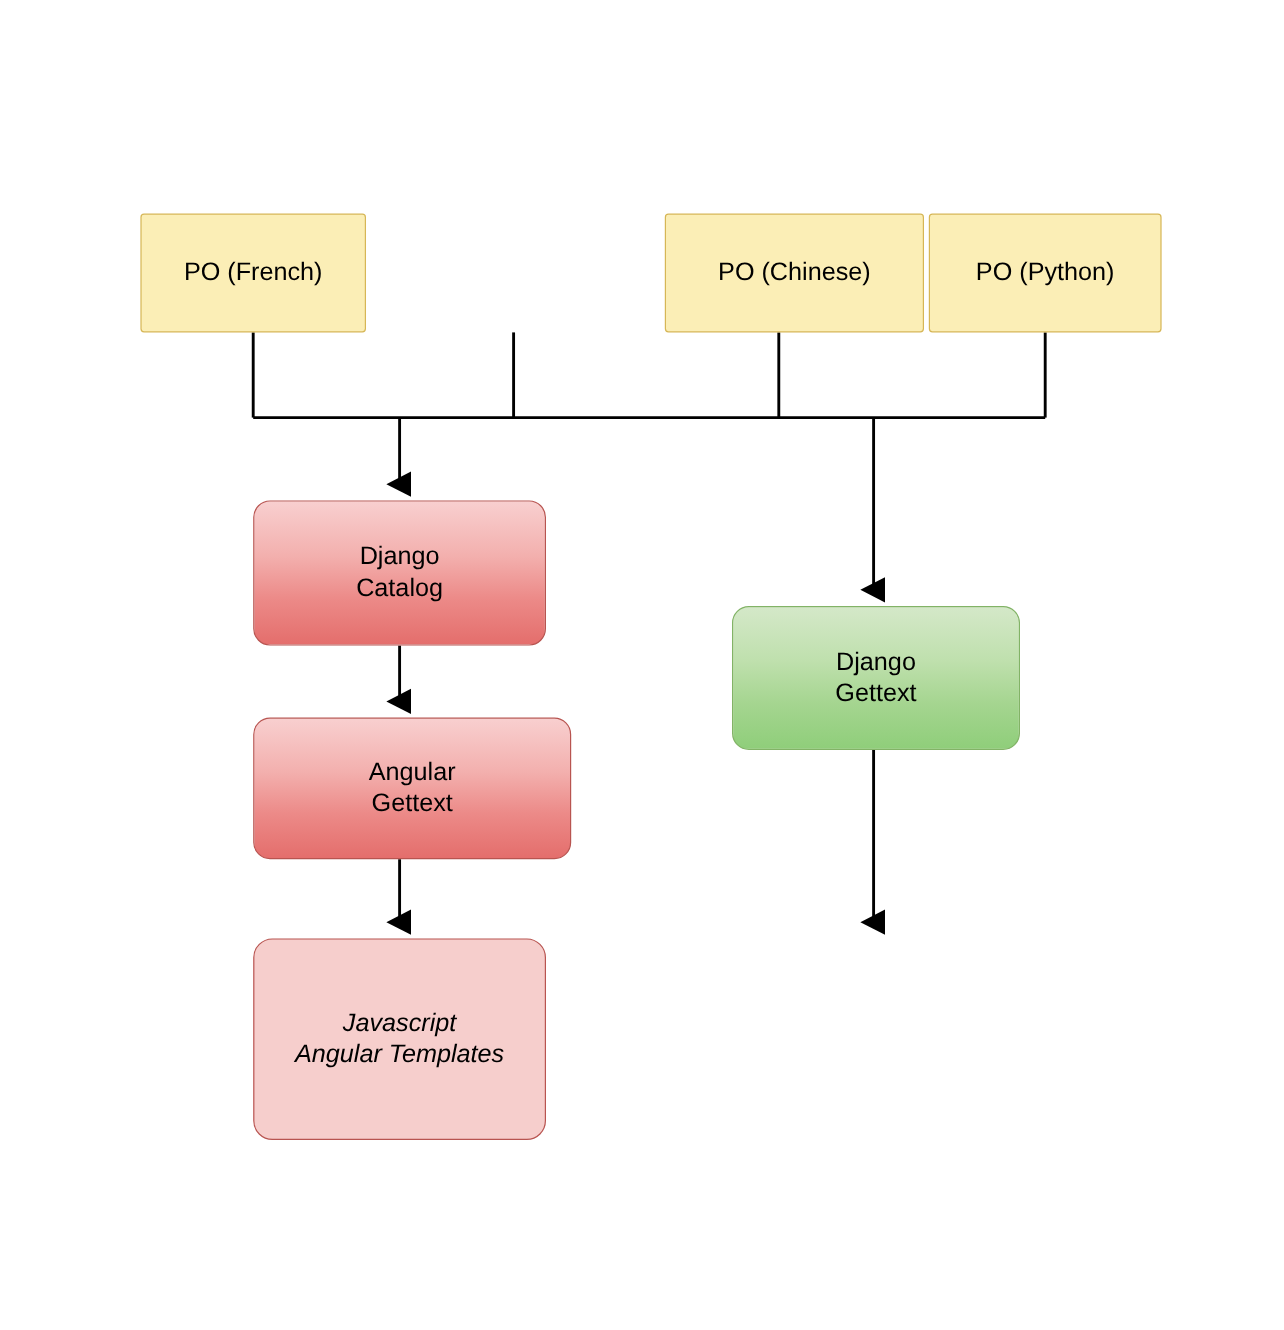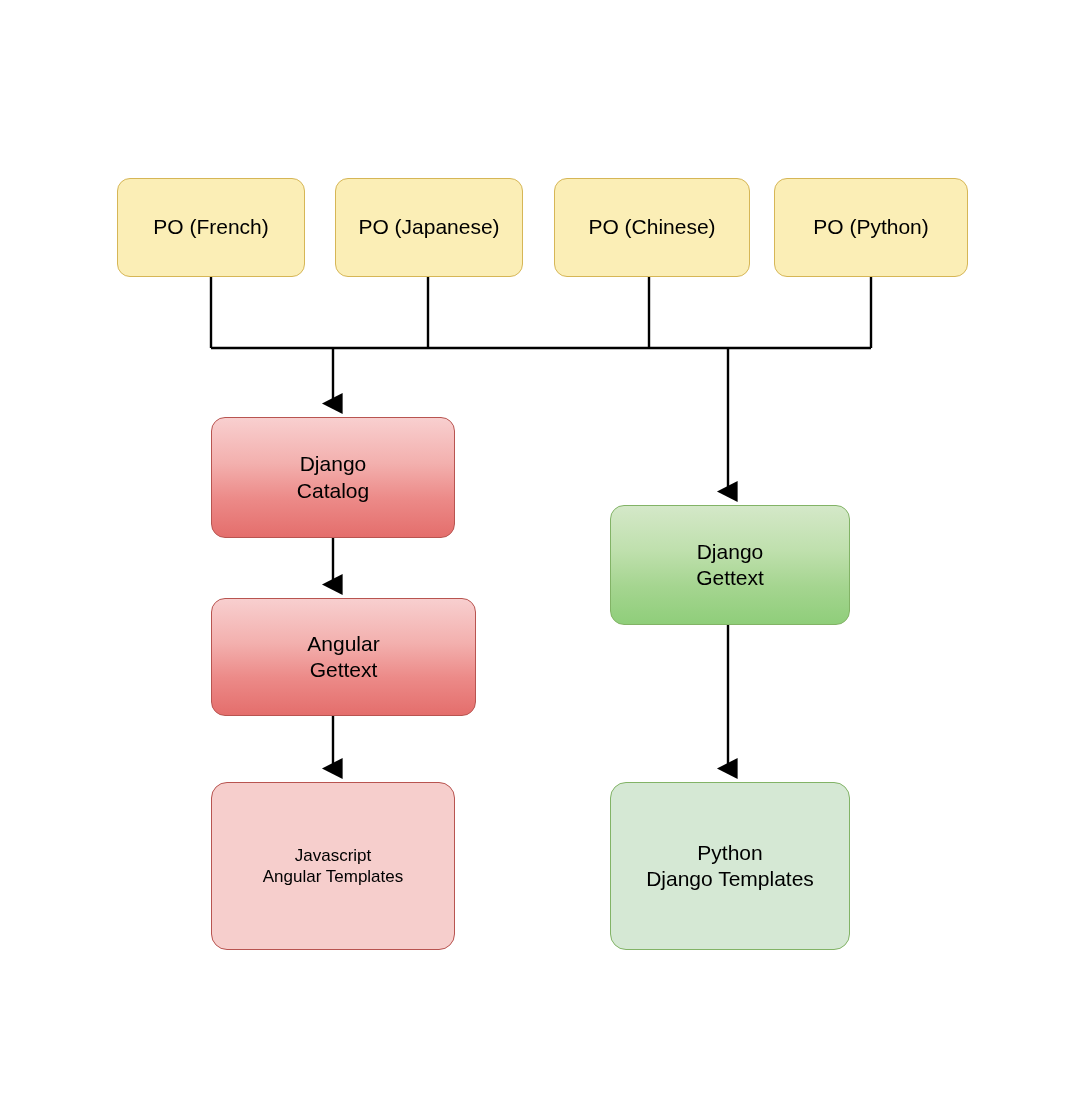--- a/index.html
+++ b/index.html
@@ -37,32 +37,33 @@
     border-width: 1.6px;
     color: #000000;
     line-height: 1.26;
     white-space: pre-line;
     z-index: 2;
   }
   .node-po {
     background: #fbeeb6;
     border-color: #d6b656;
     font-size: 21px;
-    border-radius: 13px;
+    border-radius: 3px;
   }
   .node-red-grad {
     background: linear-gradient(180deg, #f8cfcf 0%, #f3b0ae 38%, #ec8a88 68%, #e46e6c 100%);
     border-color: #b85450;
     font-size: 21px;
   }
   .node-red-flat {
     background: #f6cecc;
     border-color: #b85450;
-    font-size: 17px;
+    font-size: 21px;
     border-radius: 16px;
+    font-style: italic;
   }
   .node-green-grad {
     background: linear-gradient(180deg, #d4e8c8 0%, #bfe0ad 38%, #a5d590 68%, #8fce7a 100%);
     border-color: #82b366;
     font-size: 21px;
   }
   .node-green-flat {
     background: #d5e8d4;
     border-color: #82b366;
     font-size: 21px;
@@ -101,25 +102,22 @@
 
     <path d="M 333 716 L 333 769" stroke="#000000" stroke-width="2.4" fill="none" marker-end="url(#arrowhead)"></path>
 
     <path d="M 728 625 L 728 769" stroke="#000000" stroke-width="2.4" fill="none" marker-end="url(#arrowhead)"></path>
   </svg>
 
   <div class="node node-po" style="left:117px; top:178px; width:188px; height:99px;">
     <span class="node-label">PO (French)</span>
   </div>
 
-  <div class="node node-po" style="left:335px; top:178px; width:188px; height:99px;">
-    <span class="node-label">PO (Japanese)</span>
-  </div>
 
-  <div class="node node-po" style="left:554px; top:178px; width:196px; height:99px;">
+  <div class="node node-po" style="left:554px; top:178px; width:216px; height:99px;">
     <span class="node-label">PO (Chinese)</span>
   </div>
 
   <div class="node node-po" style="left:774px; top:178px; width:194px; height:99px;">
     <span class="node-label">PO (Python)</span>
   </div>
 
   <div class="node node-red-grad" style="left:211px; top:417px; width:244px; height:121px;">
     <span class="node-label">Django
 Catalog</span>
@@ -133,18 +131,14 @@
   <div class="node node-red-flat" style="left:211px; top:782px; width:244px; height:168px;">
     <span class="node-label">Javascript
 Angular Templates</span>
   </div>
 
   <div class="node node-green-grad" style="left:610px; top:505px; width:240px; height:120px;">
     <span class="node-label">Django
 Gettext</span>
   </div>
 
-  <div class="node node-green-flat" style="left:610px; top:782px; width:240px; height:168px;">
-    <span class="node-label">Python
-Django Templates</span>
-  </div>
 
 </div>
 
 </body></html>

